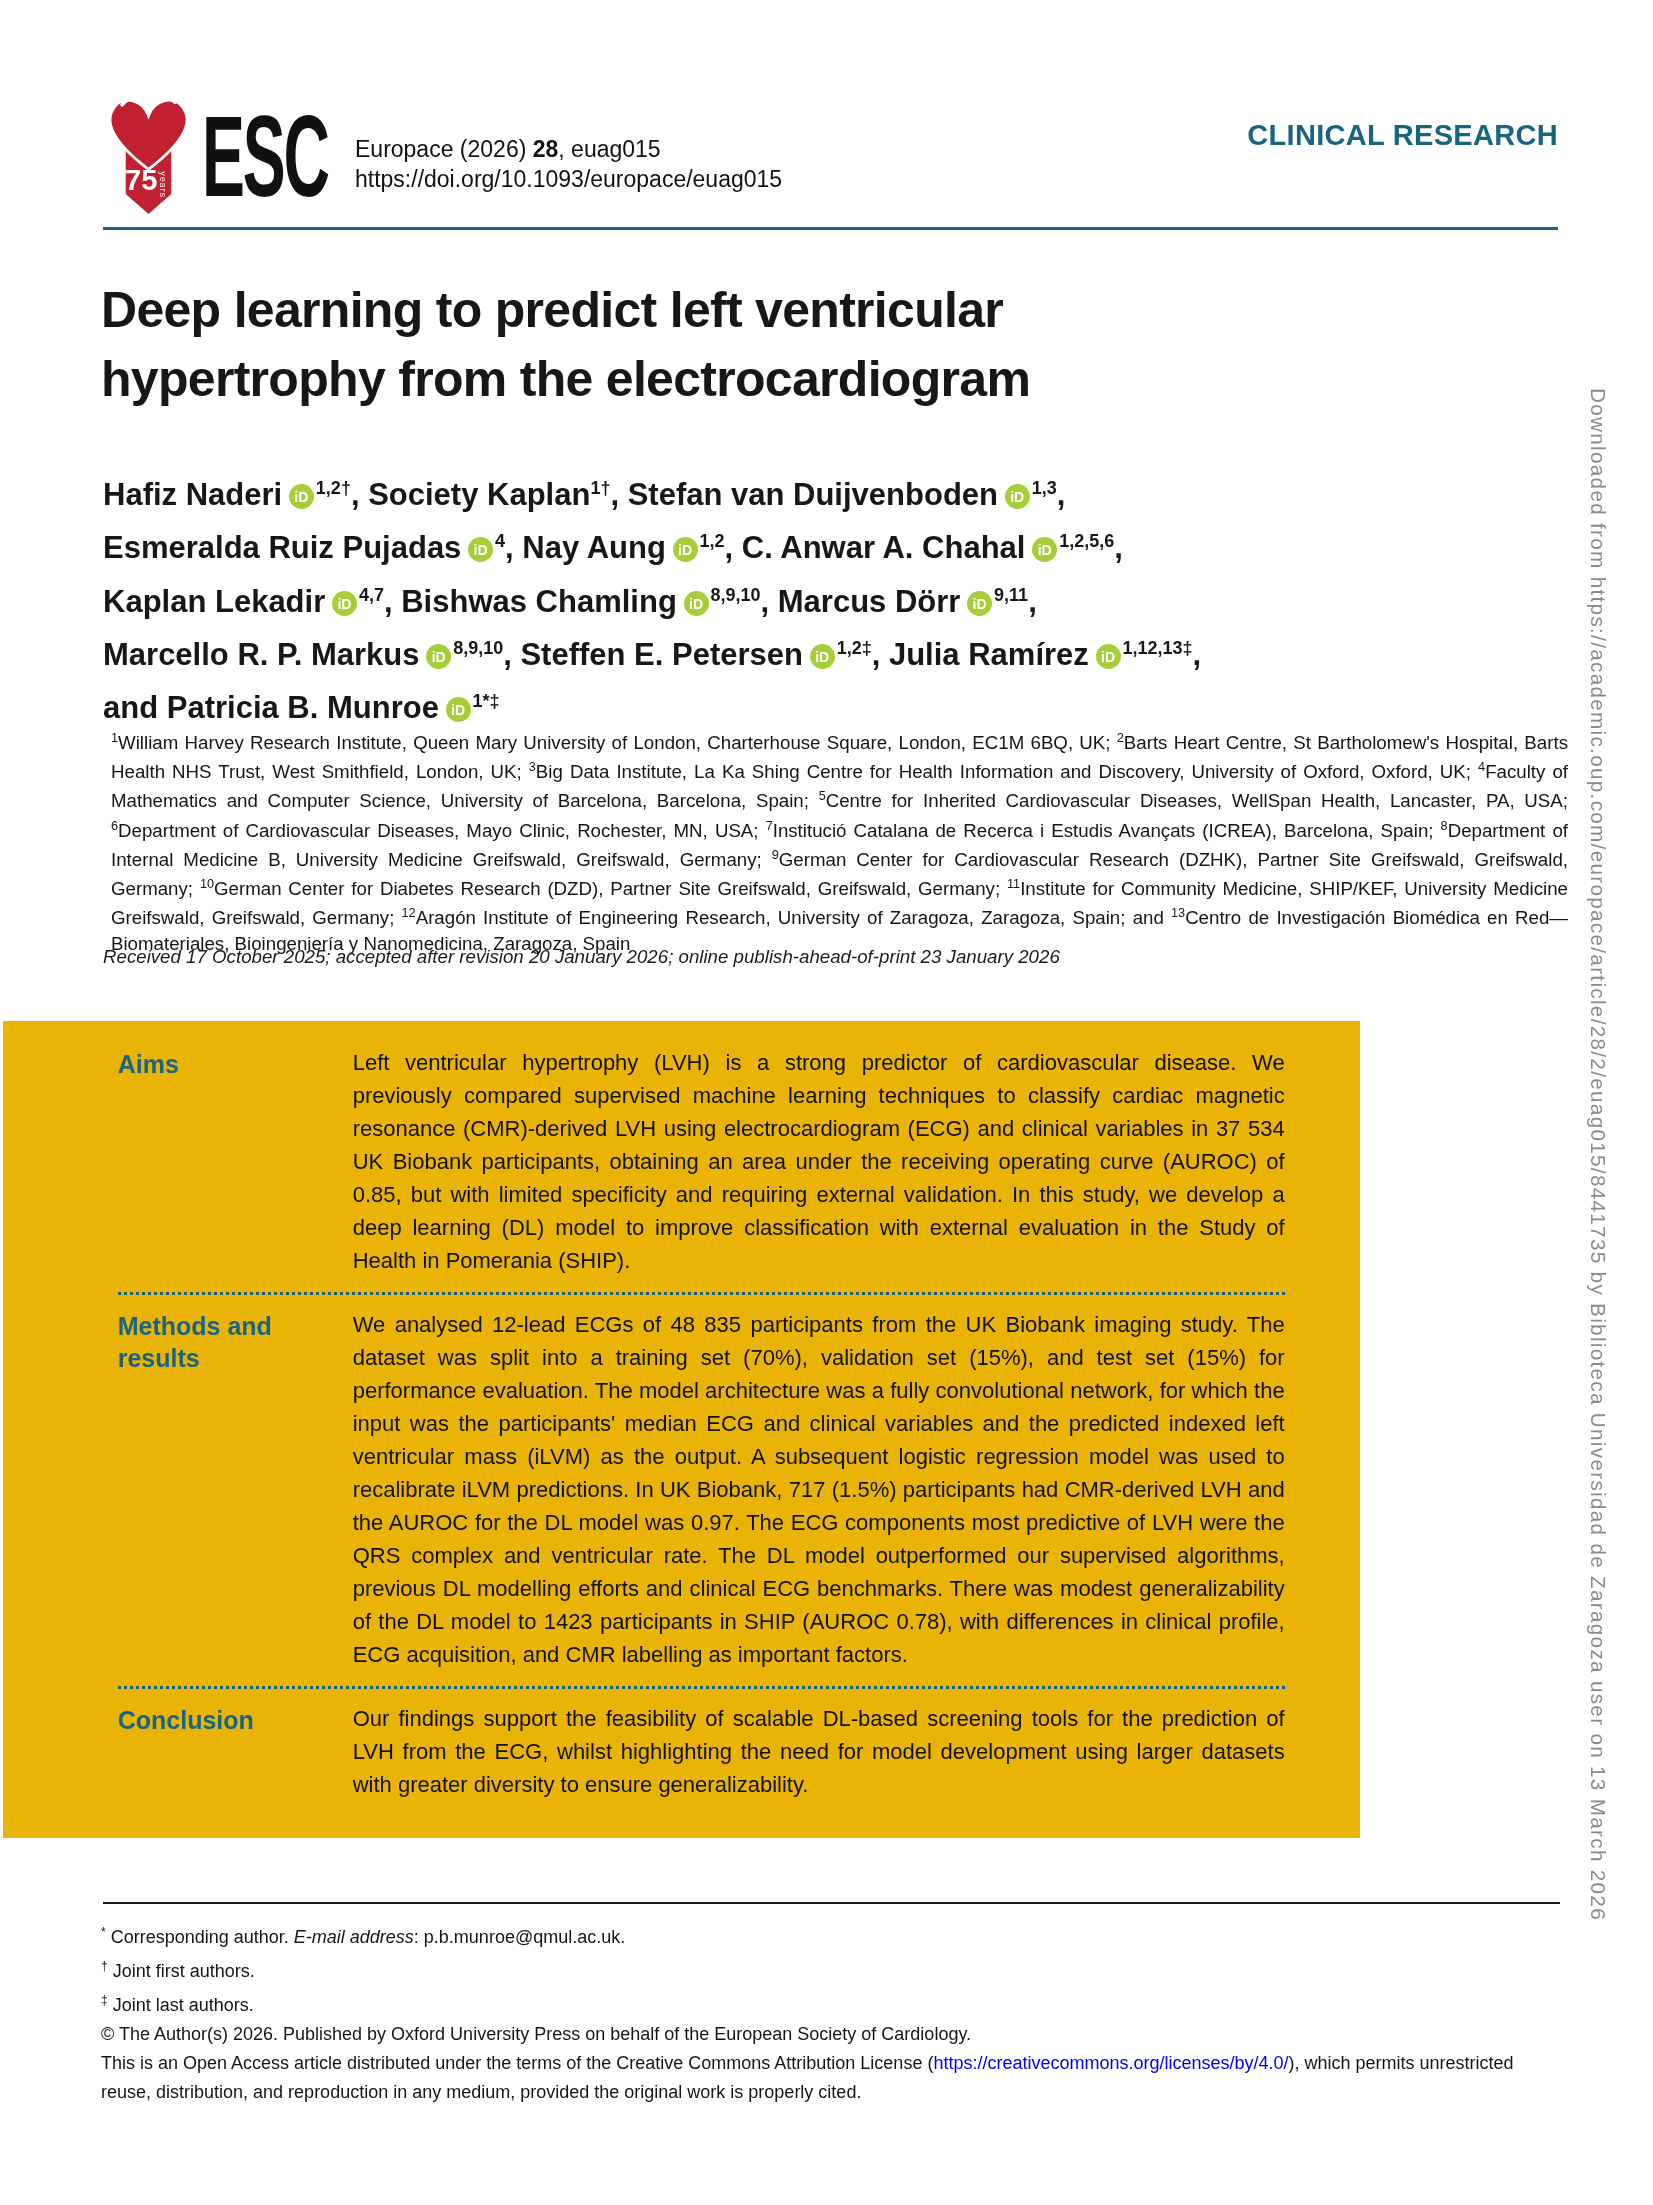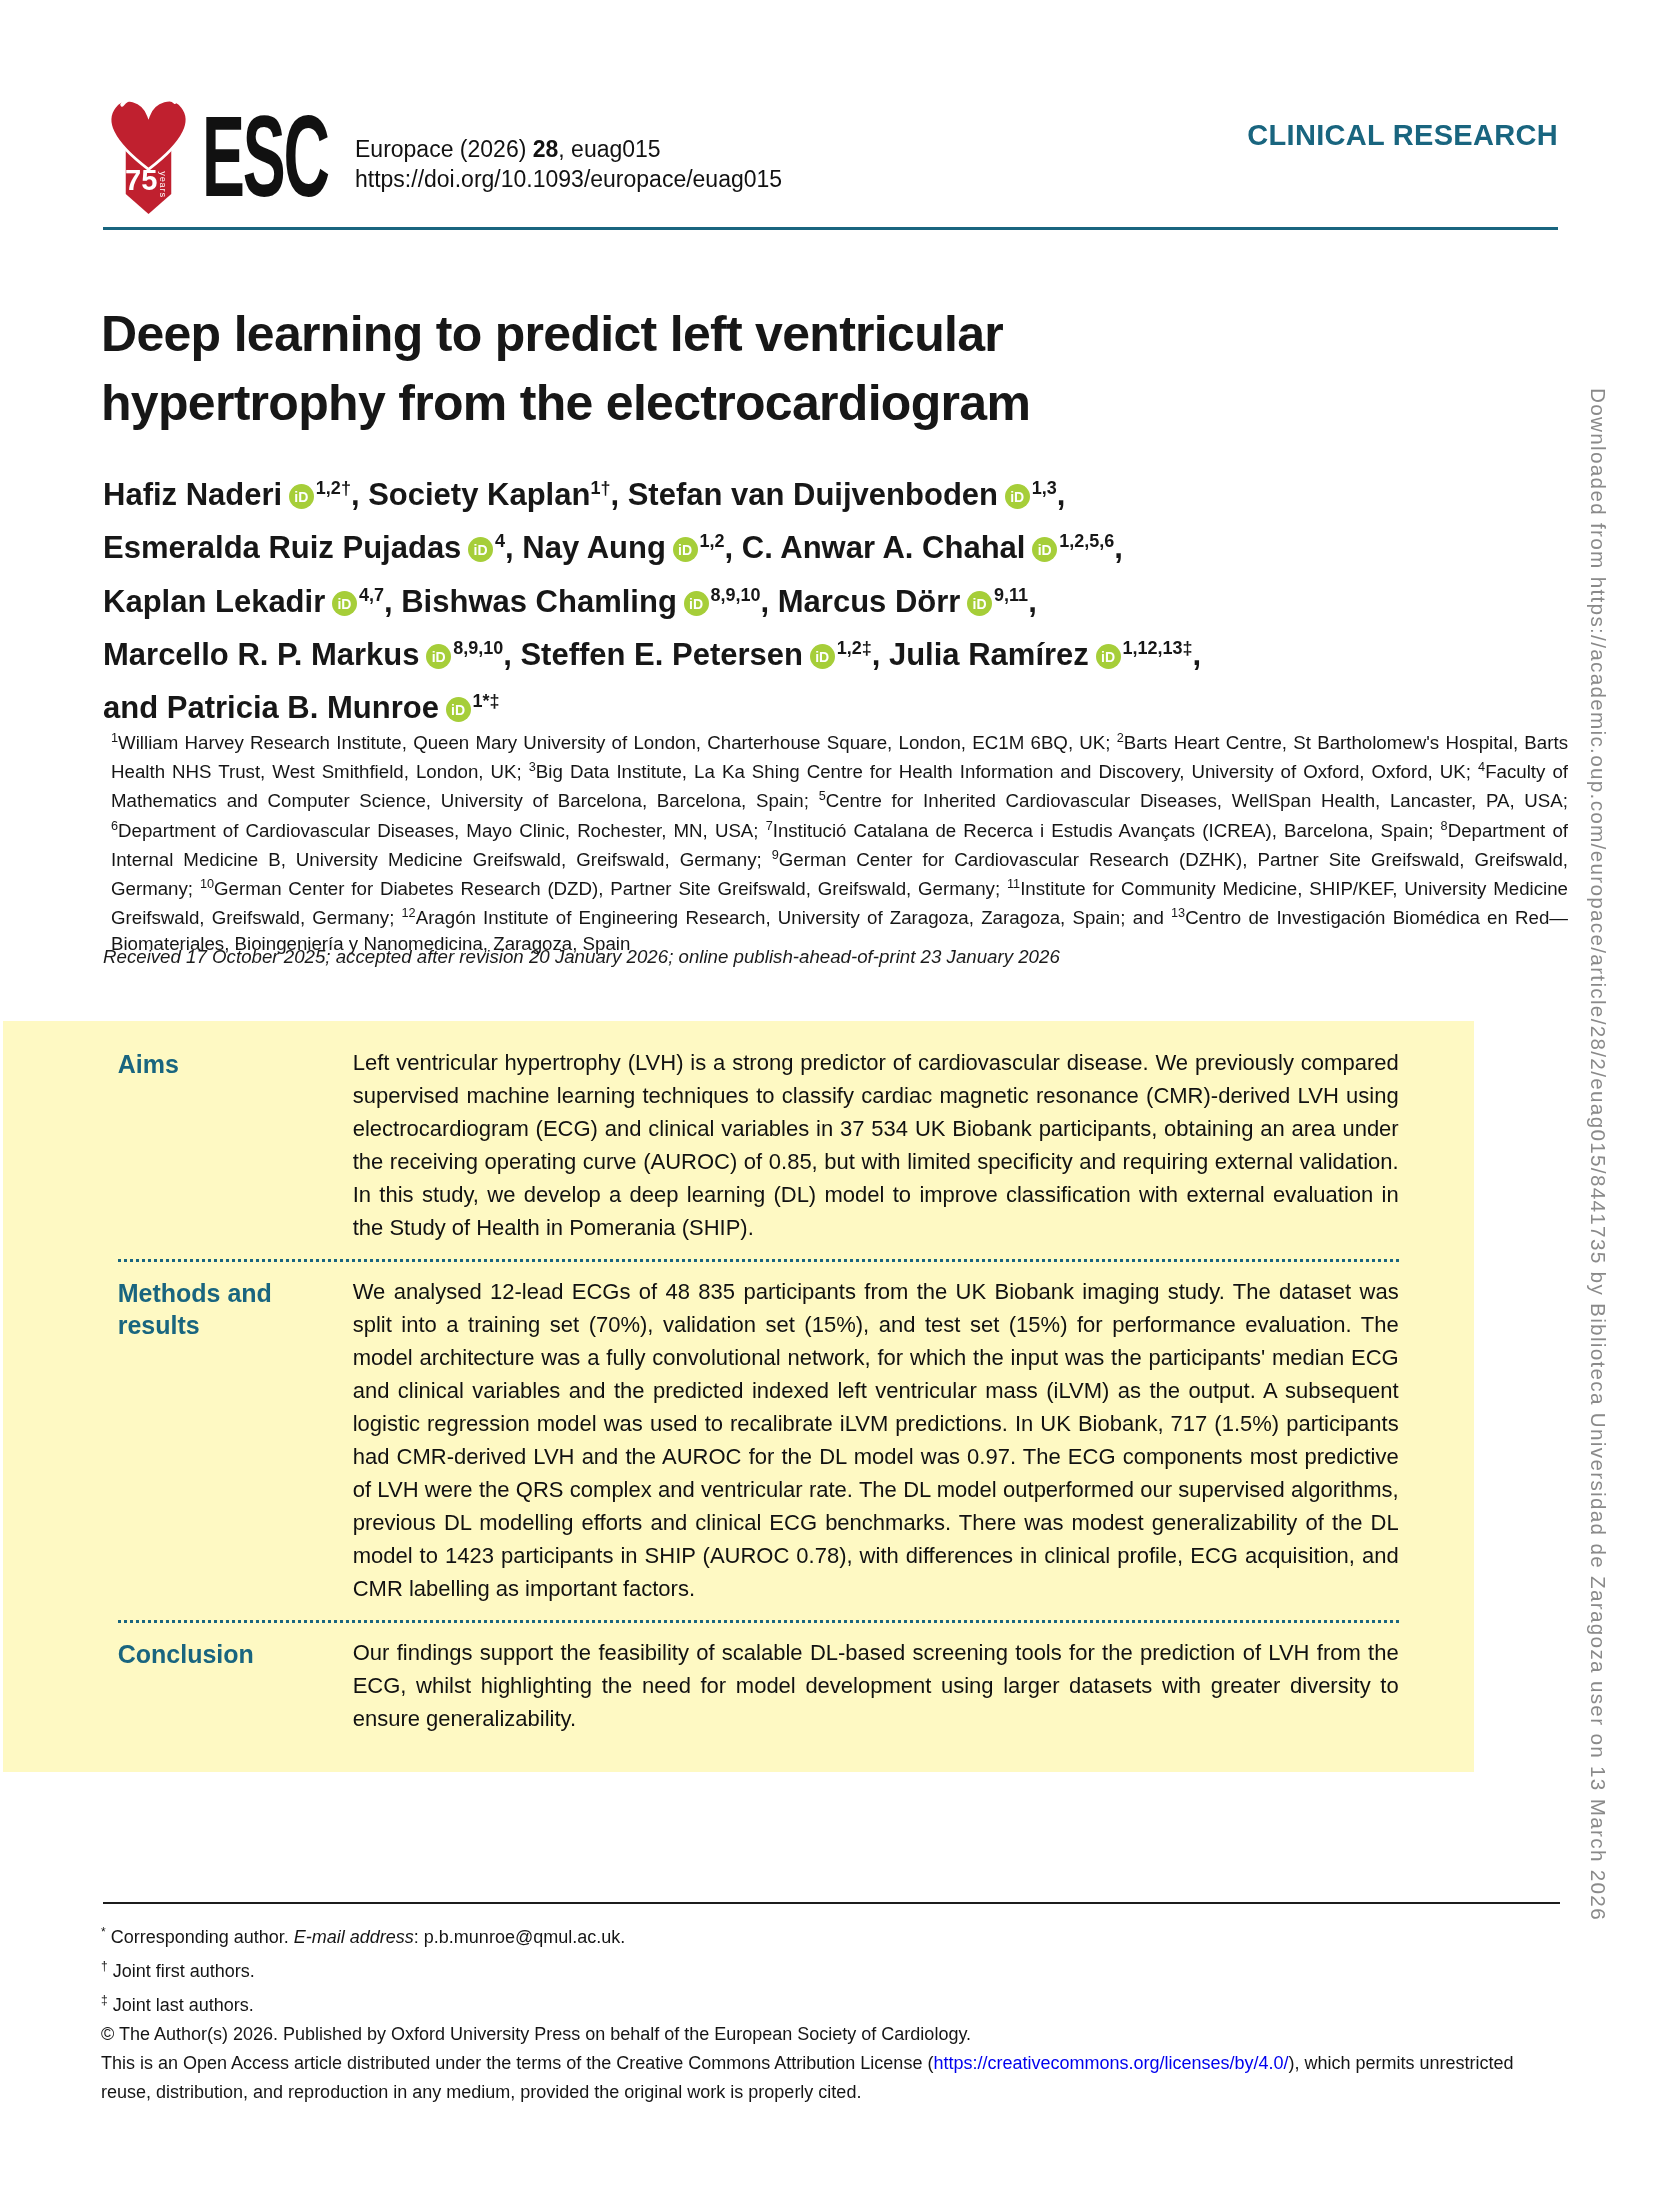--- a/index.html
+++ b/index.html
@@ -14,39 +14,39 @@
   .esc-wrap{width:141px;overflow:visible;flex:0 0 auto;}
   .esc-text{display:inline-block;font-size:115px;font-weight:bold;line-height:1;
             letter-spacing:-4px;color:#111;transform:scaleX(0.56);transform-origin:left top;
             margin-top:6.7px;}
   .journal-info{margin-left:12px;margin-top:43px;font-size:23px;line-height:1.3;color:#111;}
   .category{font-size:29px;font-weight:bold;color:#19657F;margin-top:27px;letter-spacing:0.3px;}
 
   .rule{position:absolute;left:103px;top:227px;width:1455px;height:3.3px;background:#19657F;}
 
   
-  .title{position:absolute;left:101px;top:300px;margin:0;font-size:50px;font-weight:bold;
+  .title{position:absolute;left:101px;top:276px;margin:0;font-size:50px;font-weight:bold;
          color:#171717;line-height:1.37;letter-spacing:-0.7px;}
   .authors{position:absolute;left:103px;top:465px;font-size:31px;font-weight:bold;
            color:#171717;line-height:46px;}
   .author-line{white-space:nowrap;}
   .authors sup{font-size:18px;}
   .orcid{display:inline-block;width:25px;height:25px;border-radius:50%;background:#A6CE39;
          color:#fff;font-size:14px;font-weight:bold;text-align:center;line-height:26px;
          vertical-align:3.3px;margin:0 2px 0 6.7px;}
 
   
   .affiliations{position:absolute;left:103px;top:718px;width:1457px;margin:8px;
                 font-size:18.7px;line-height:25px;text-align:justify;color:#151515;}
   .affiliations sup{font-size:12.7px;}
   .received{position:absolute;left:103px;top:946px;margin:0;font-size:18.7px;font-style:italic;}
 
   
-  .abstract{position:absolute;left:2.7px;top:1021px;width:1471px;box-sizing:border-box;
-            background:#fef9c3;padding:25px 75px 37px 115px;}
+  .abstract{position:absolute;left:2.7px;top:1021px;width:1357px;box-sizing:border-box;
+            background:#eab308;padding:25px 75px 37px 115px;}
   .abs-row{display:flex;}
   .abs-label{flex:0 0 235px;width:235px;font-size:25px;font-weight:bold;color:#19657F;
              line-height:1.25;padding-top:3.3px;}
   .abs-body{flex:1;font-size:22px;line-height:33px;text-align:justify;color:#111;}
   .abs-sep{border-top:3.3px dotted #19657F;margin:14.7px 0 13.3px 0;height:0;}
 
   
   .footer-rule{position:absolute;left:103px;top:1902px;width:1457px;height:2px;background:#1c1c1c;}
   .footnotes{position:absolute;left:101px;top:1918px;width:1462px;font-size:18px;
              line-height:29px;color:#151515;}

